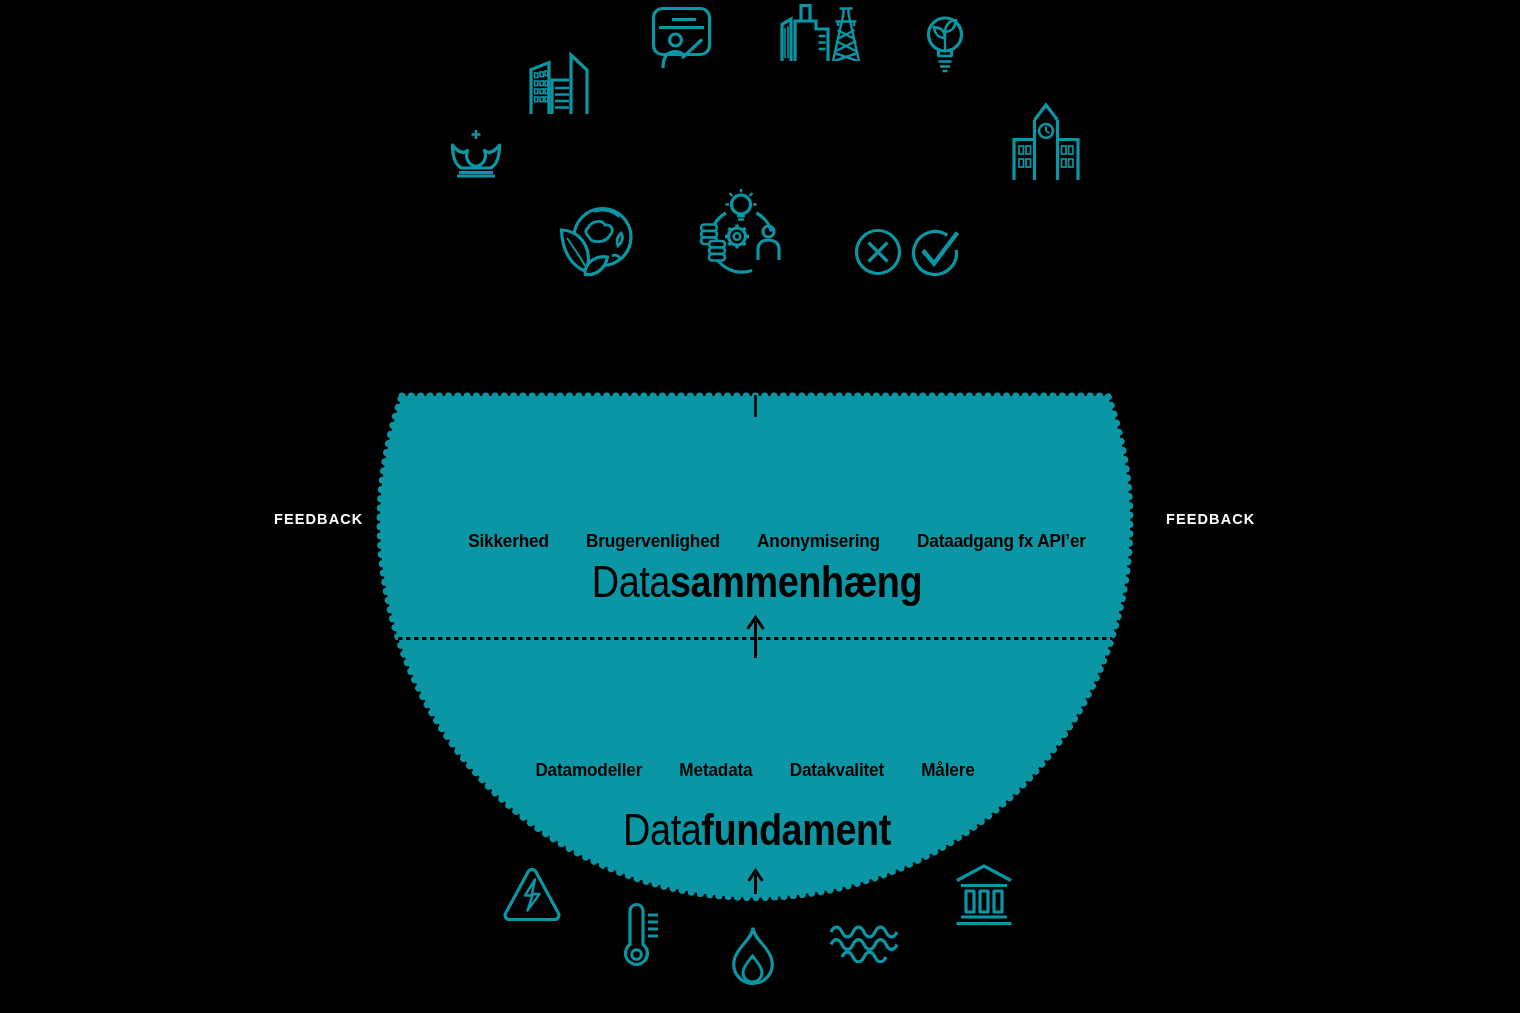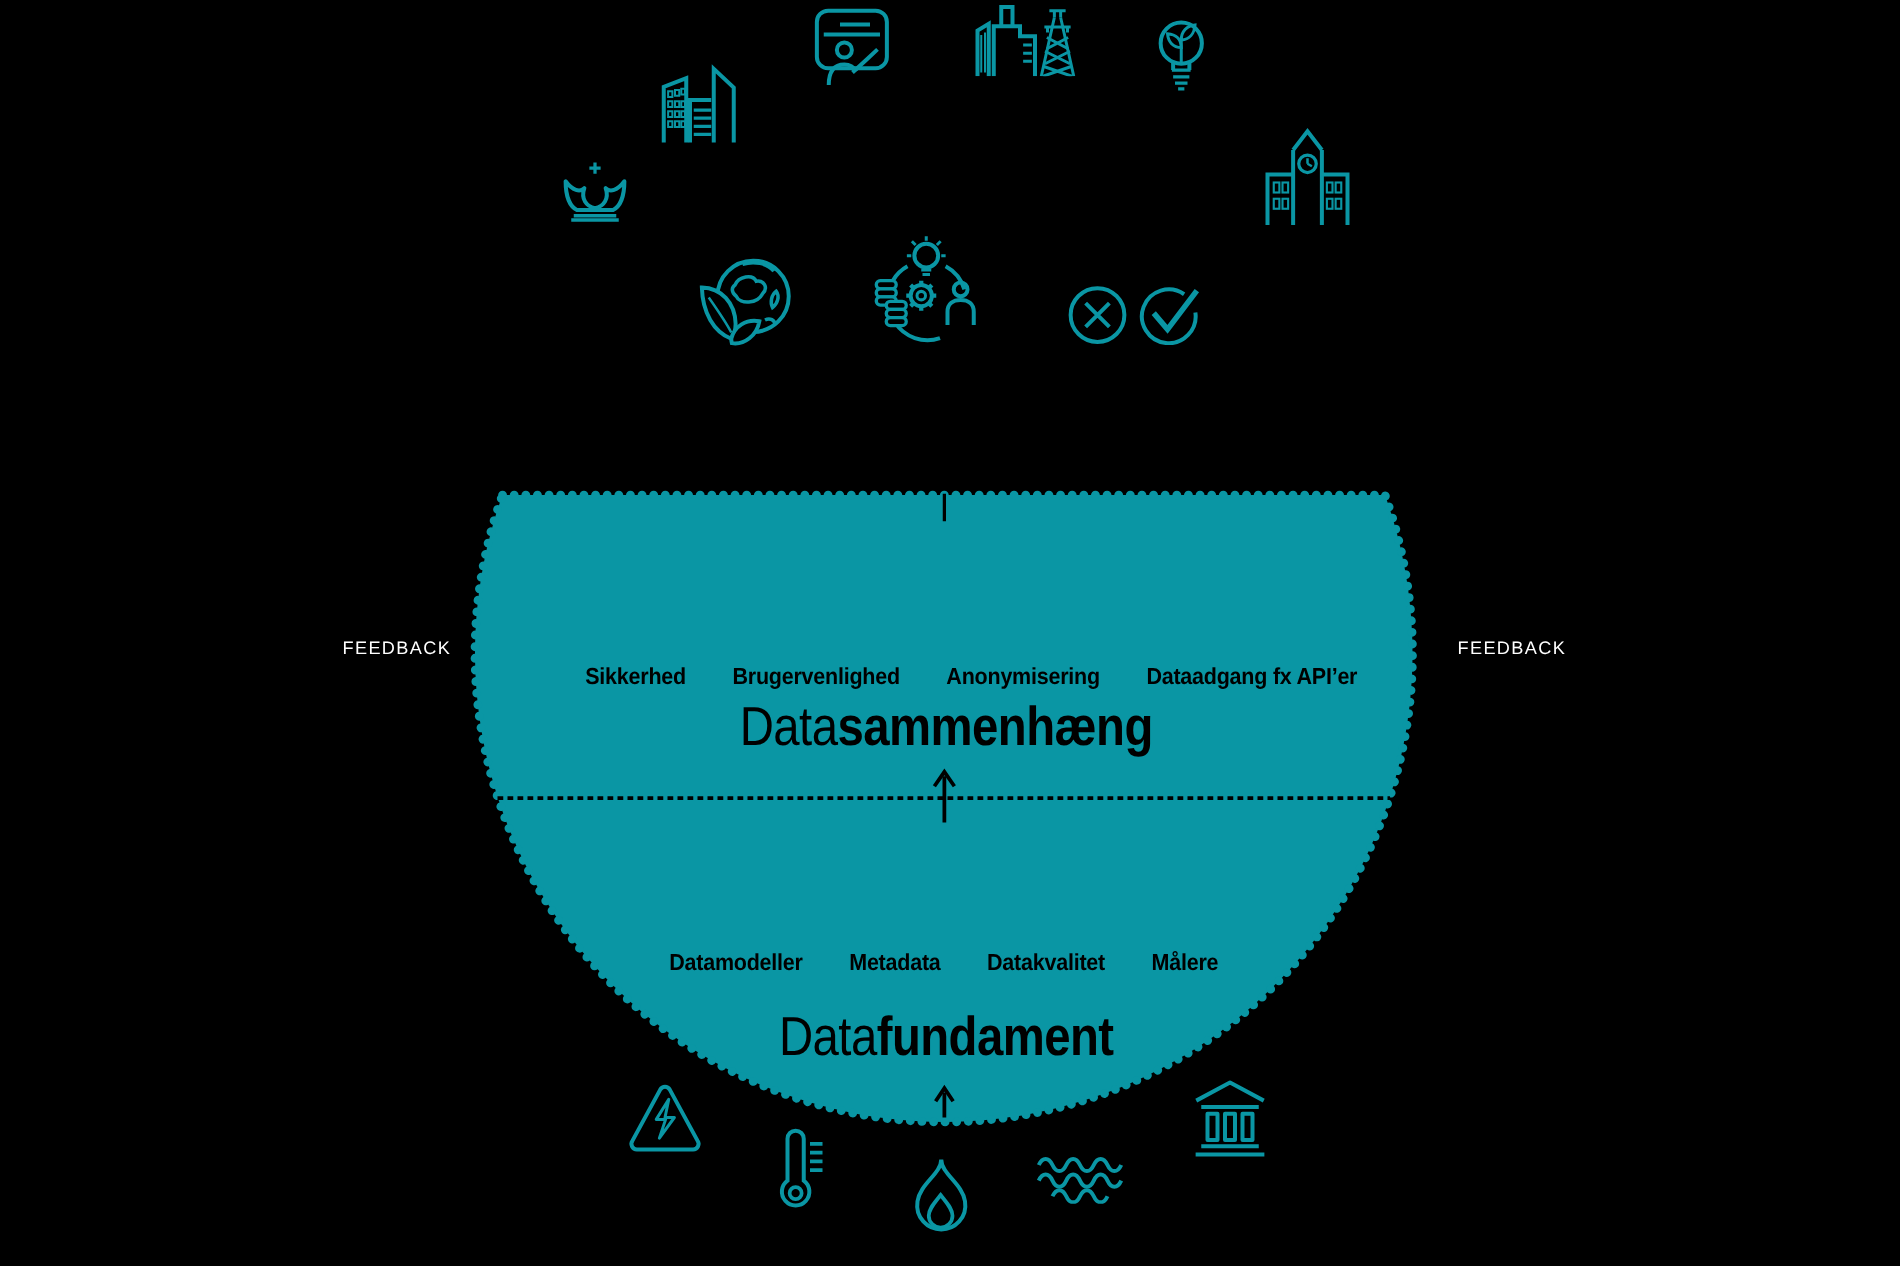--- a/index.html
+++ b/index.html
@@ -4,21 +4,21 @@
 <style>
   html,body{margin:0;padding:0;background:#000;}
   .canvas{
     position:relative;width:1520px;height:1013px;background:#000;
     font-family:"Liberation Sans",sans-serif;overflow:hidden;
   }
   .layer{position:absolute;left:0;top:0;}
   .icon{position:absolute;}
   .ico{stroke:#0a96a4;fill:none;stroke-width:3.2;stroke-miterlimit:10;}
   .feedback{
-    position:absolute;color:#fff;font-size:14.5px;font-weight:400;
+    position:absolute;color:#fff;font-size:14.5px;font-weight:700;
     letter-spacing:1.1px;line-height:1;white-space:nowrap;
   }
   .kw-row{
     position:absolute;display:flex;gap:40px;white-space:nowrap;
     color:#000;font-weight:700;font-size:18.5px;line-height:1;
     letter-spacing:-0.2px;transform:translateX(-50%) scaleX(.93);
   }
   .title{
     position:absolute;color:#000;font-size:44px;line-height:1;white-space:nowrap;
     transform:translateX(-50%) scaleX(.86);letter-spacing:-0.5px;

